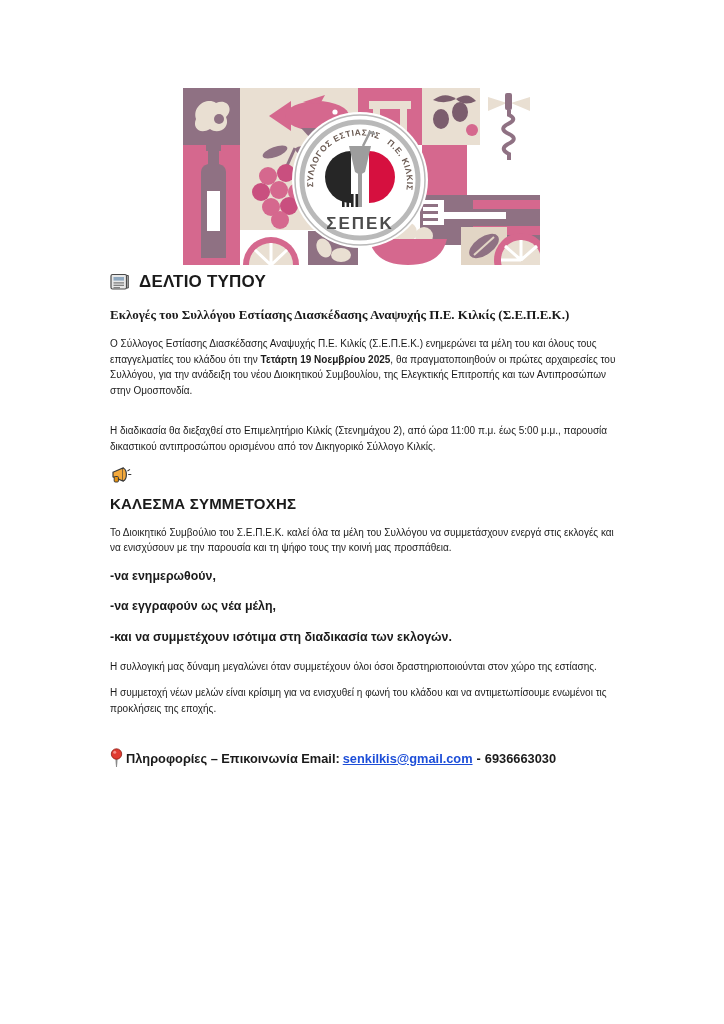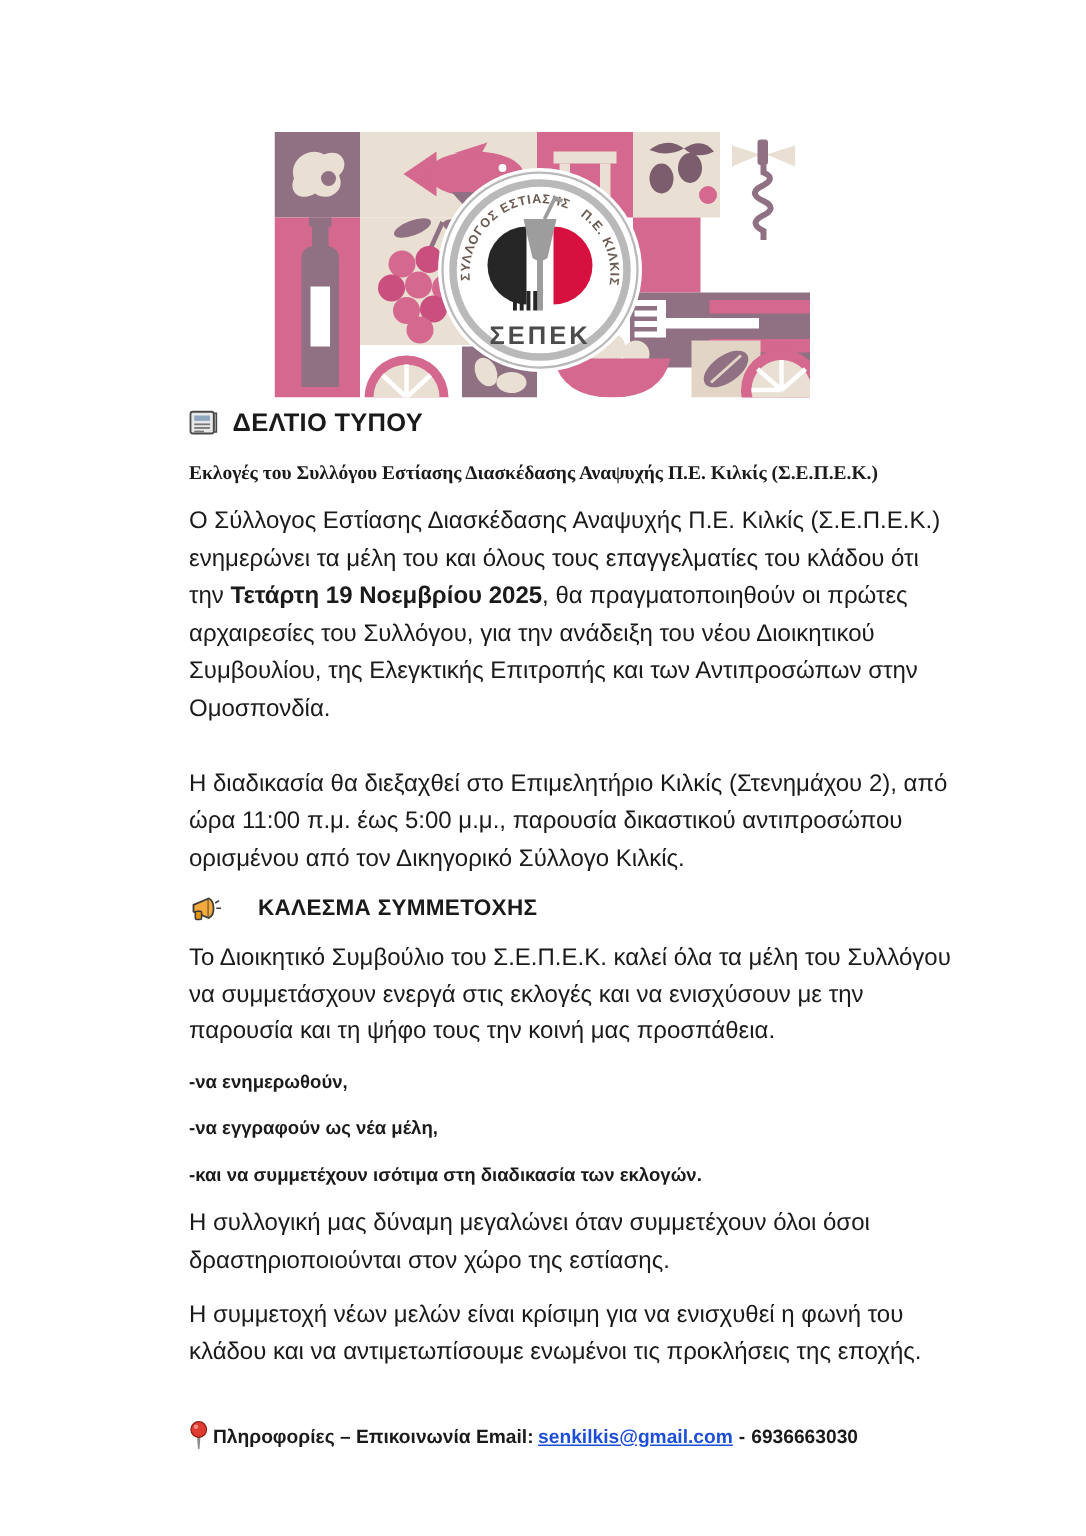--- a/index.html
+++ b/index.html
@@ -4,31 +4,31 @@
 <style>
   html,body{margin:0;padding:0;background:#fff;}
   .page{
     width:724px;height:1024px;position:relative;margin:0 auto;
     background:#ffffff;overflow:hidden;
     font-family:"Liberation Sans","DejaVu Sans",sans-serif;
     color:#1a1a1a;
   }
   .banner{position:absolute;top:88px;left:183px;width:357px;height:177px;}
   .banner svg{display:block;}
-  .content{position:absolute;top:272px;left:126px;width:508px;}
+  .content{position:absolute;top:272px;left:110px;width:508px;}
   .press-title{
     display:flex;align-items:center;gap:9px;
     font-size:17px;font-weight:bold;margin:0 0 15px 0;letter-spacing:.2px;
   }
   .headline{font-size:13px;font-weight:bold;margin:0 0 13px 0;font-family:Liberation Serif, serif;}
-  .para{font-size:16px;line-height:1.56;margin:0 0 11px 0;}
+  .para{font-size:10px;line-height:1.56;margin:0 0 11px 0;}
   .para.bold{font-weight:normal;margin-top:25px;}
   .section-title{
-    display:flex;align-items:flex-start;gap:24px;
-    font-size:15px;font-weight:bold;margin:7px 0 13px 0;letter-spacing:.2px;
+    display:flex;align-items:flex-start;gap:12px;
+    font-size:15px;font-weight:bold;margin:7px 0 13px 0;letter-spacing:.2px;flex-direction:column;
   }
   .bullet{font-size:12.4px;font-weight:bold;line-height:1.5;margin:0 0 12px 0;}
   .contact-row{
     display:flex;align-items:center;gap:3px;
     margin-top:32px;font-size:12.8px;font-weight:bold;
   }
   .contact-row a{color:#1d4ed8;text-decoration:underline;font-weight:bold;}
   .dash-sep{margin:0 1px;}
   .hicon{flex:0 0 auto;display:inline-flex;}
 </style>

